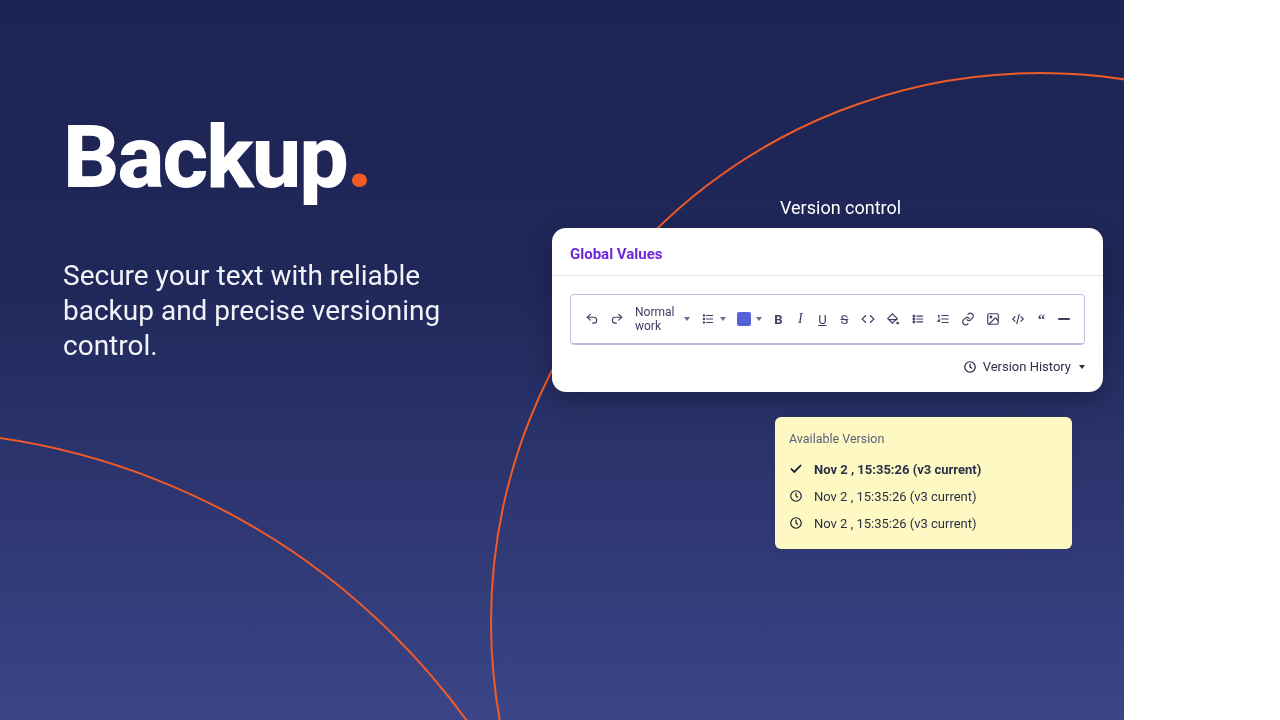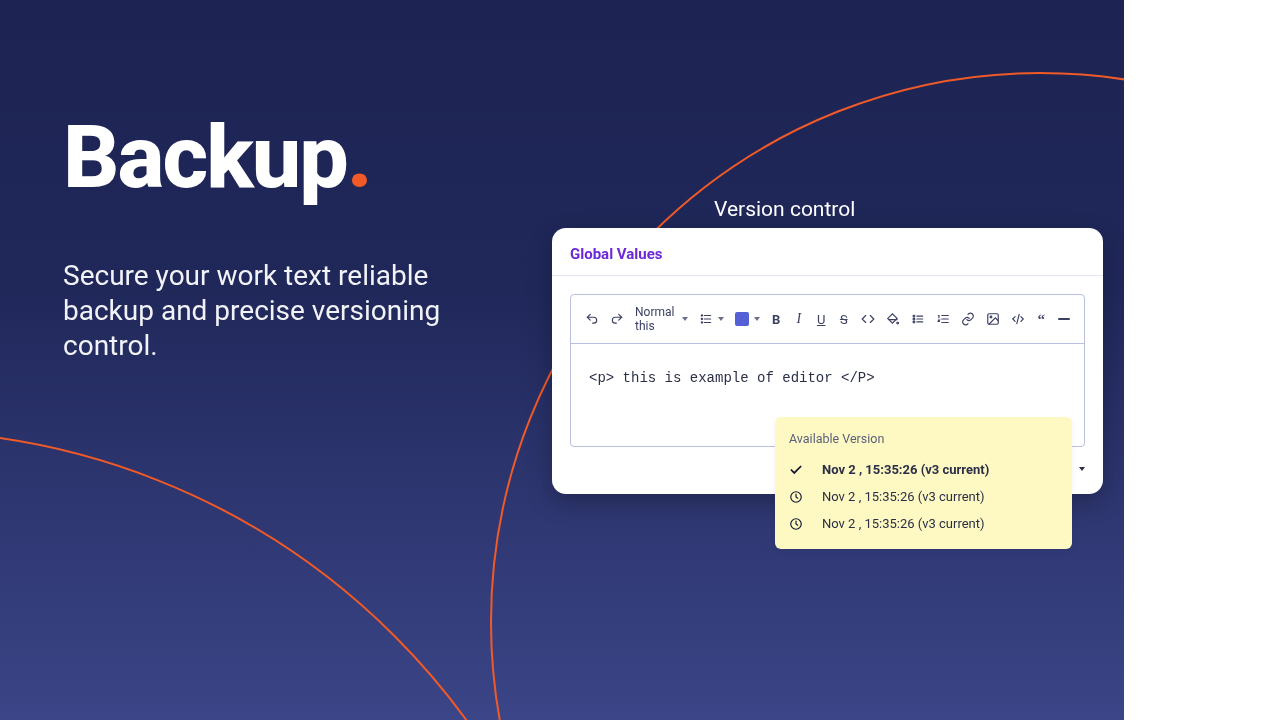--- a/index.html
+++ b/index.html
@@ -37,22 +37,22 @@
     top: 258px; left: 63px;
     width: 430px;
     font-size: 28px;
     line-height: 1.25;
     font-weight: 400;
     color: #f2f3f8;
   }
 
   .panel-label {
     position: absolute;
-    top: 197px; left: 714px;
-    font-size: 21px;
+    top: 197px; left: 780px;
+    font-size: 18px;
     font-weight: 400;
     color: #ffffff;
   }
 
   
   .card {
     position: absolute;
     top: 228px; left: 552px;
     width: 551px;
     background: #ffffff;
@@ -138,22 +138,22 @@
     color: #2a2f47;
     box-shadow: 0 2px 6px rgba(0,0,0,.05);
   }
   .ver-title {
     font-size: 12.5px;
     color: #5a5f7a;
     margin-bottom: 10px;
   }
   .ver-item {
     display: flex;
-    align-items: center;
-    gap: 19px;
+    align-items: flex-start;
+    gap: 11px;
     font-size: 13px;
     padding: 6px 0;
     cursor: pointer;
   }
   .ver-item.sel { font-weight: 700; }
   .ver-ic { width: 14px; height: 14px; display: inline-flex; align-items: center; justify-content: center; }
 
   .ver-footer {
     display: flex;
     justify-content: flex-end;
@@ -173,21 +173,21 @@
 
 <div class="stage">
 
   <div class="arc arc-top"></div>
   <div class="arc arc-bottom"></div>
 
   <div class="headline">
     <span>Backup</span><span class="headline-dot">.</span>
   </div>
 
-  <div class="subhead">Secure your work text reliable backup and precise versioning control.</div>
+  <div class="subhead">Secure your text with reliable backup and precise versioning control.</div>
 
   <div class="panel-label">Version control</div>
 
   <div class="card">
     <div class="card-title">Global Values</div>
     <hr class="card-sep">
 
     <div class="editor">
 
       <div class="toolbar">
@@ -199,21 +199,21 @@
             </svg>
         </span>
         <span class="tb-btn">
           <svg width="14" height="14" viewBox="0 0 24 24" fill="none" stroke="currentColor" stroke-width="2" stroke-linecap="round">
               <path d="M15 14l5-5-5-5"></path>
               <path d="M20 9H9a5 5 0 0 0 0 10h2"></path>
             </svg>
         </span>
 
         <span class="tb-text">
-          <span>Normal this</span>
+          <span>Normal work</span>
           <span class="chev"></span>
         </span>
 
         <span class="tb-text">
           <svg width="14" height="14" viewBox="0 0 24 24" fill="none" stroke="currentColor" stroke-width="2" stroke-linecap="round">
               <line x1="9" y1="6" x2="20" y2="6"></line>
               <line x1="9" y1="12" x2="20" y2="12"></line>
               <line x1="9" y1="18" x2="20" y2="18"></line>
               <circle cx="5" cy="6" r="1"></circle>
               <circle cx="5" cy="12" r="1"></circle>
@@ -286,21 +286,20 @@
               <line x1="14" y1="4" x2="10" y2="20"></line>
             </svg>
         </span>
         <span class="tb-btn" style="font-family:Georgia,serif;font-weight:700;font-size:15px;">“</span>
         <span class="tb-btn">
             <span class="dash"></span>
           </span>
 
       </div>
 
-      <div class="content">&lt;p&gt; this is example of editor &lt;/P&gt;</div>
 
       <div class="ver-pop">
         <div class="ver-title">Available Version</div>
 
         <div class="ver-item sel">
           <span class="ver-ic">
             <svg width="14" height="14" viewBox="0 0 24 24" fill="none" stroke="#111630" stroke-width="3" stroke-linecap="round">
                 <polyline points="20 6 9 17 4 12"></polyline>
               </svg>
           </span>

